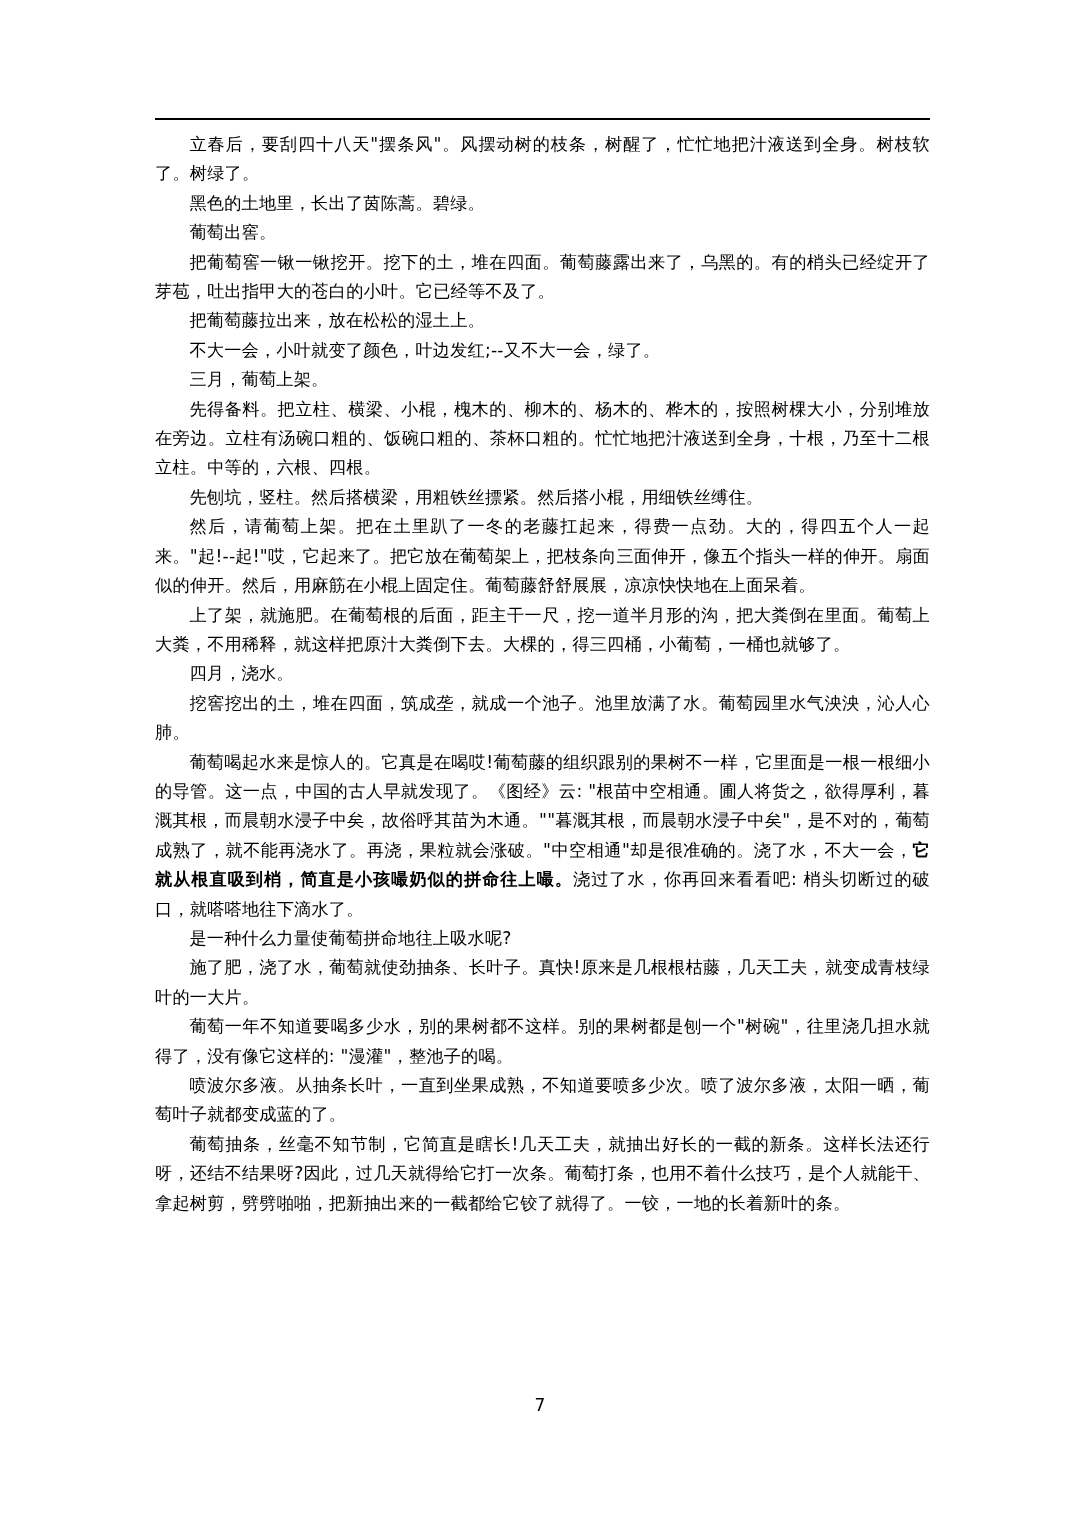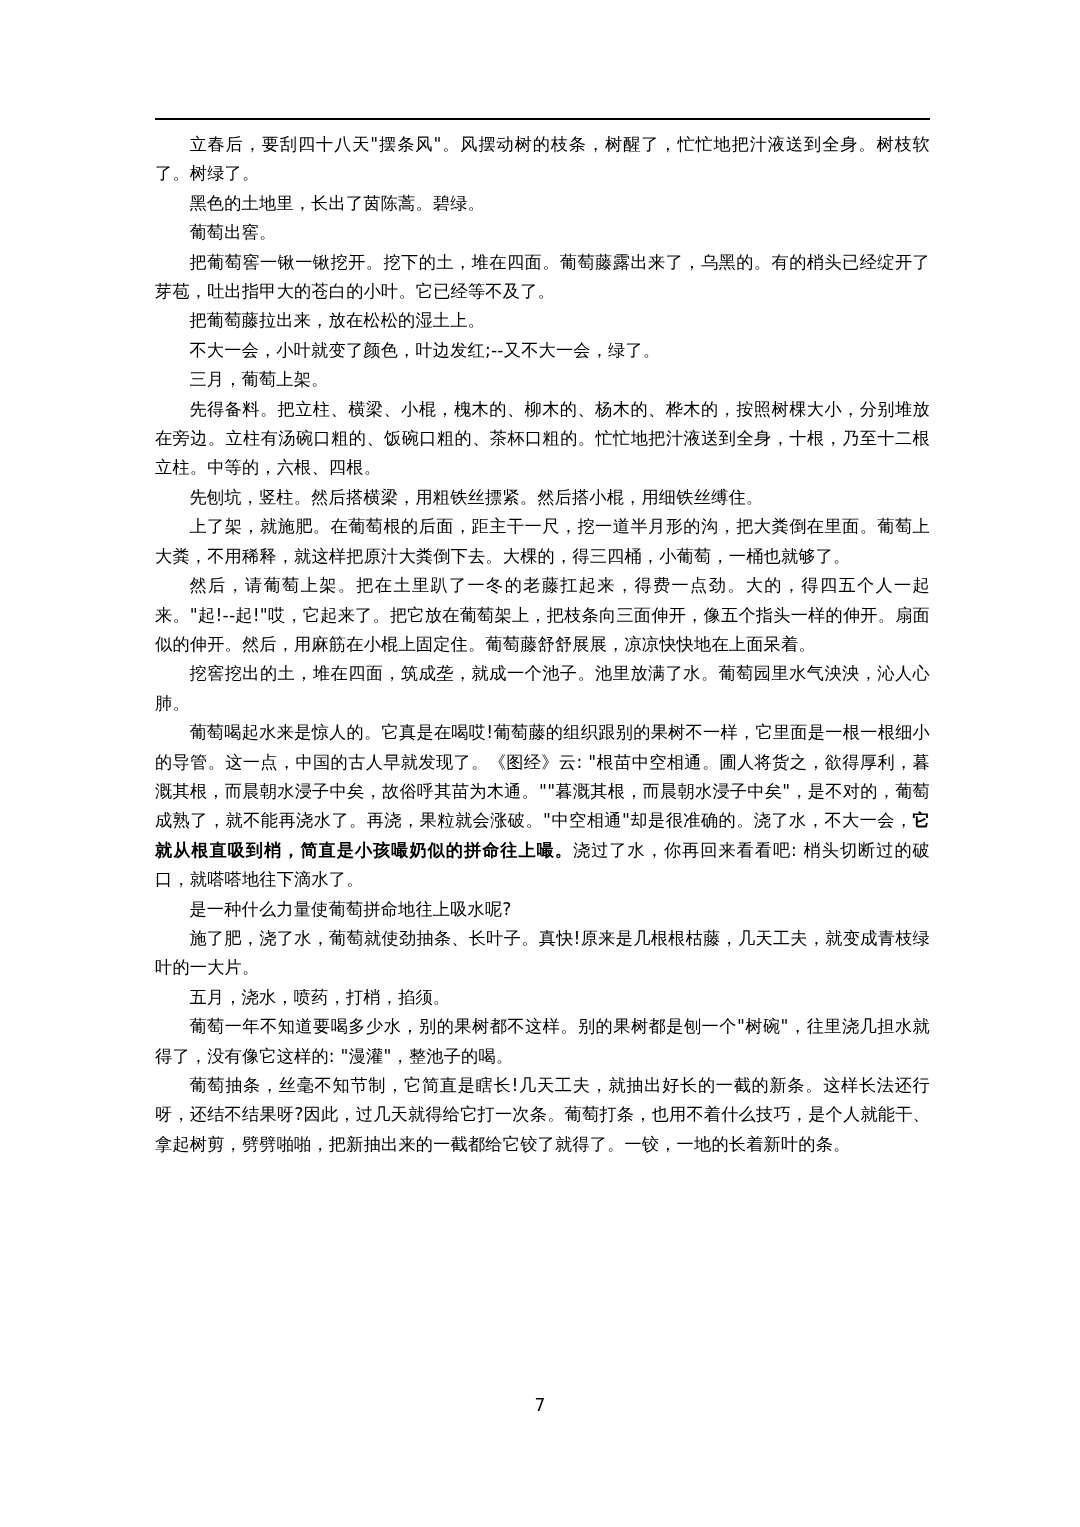--- a/index.html
+++ b/index.html
@@ -62,27 +62,28 @@
 
     <p class="para">立春后，要刮四十八天"摆条风"。风摆动树的枝条，树醒了，忙忙地把汁液送到全身。树枝软了。树绿了。</p>
     <p class="para">黑色的土地里，长出了茵陈蒿。碧绿。</p>
     <p class="para">葡萄出窖。</p>
     <p class="para">把葡萄窖一锹一锹挖开。挖下的土，堆在四面。葡萄藤露出来了，乌黑的。有的梢头已经绽开了芽苞，吐出指甲大的苍白的小叶。它已经等不及了。</p>
     <p class="para">把葡萄藤拉出来，放在松松的湿土上。</p>
     <p class="para">不大一会，小叶就变了颜色，叶边发红;--又不大一会，绿了。</p>
     <p class="para">三月，葡萄上架。</p>
     <p class="para">先得备料。把立柱、横梁、小棍，槐木的、柳木的、杨木的、桦木的，按照树棵大小，分别堆放在旁边。立柱有汤碗口粗的、饭碗口粗的、茶杯口粗的。忙忙地把汁液送到全身，十根，乃至十二根立柱。中等的，六根、四根。</p>
     <p class="para">先刨坑，竖柱。然后搭横梁，用粗铁丝摽紧。然后搭小棍，用细铁丝缚住。</p>
+    <p class="para">然后，请葡萄上架。把在土里趴了一冬的老藤扛起来，得费一点劲。大的，得四五个人一起来。"起!--起!"哎，它起来了。把它放在葡萄架上，把枝条向三面伸开，像五个指头一样的伸开。扇面似的伸开。然后，用麻筋在小棍上固定住。葡萄藤舒舒展展，凉凉快快地在上面呆着。</p>
     <p class="para">上了架，就施肥。在葡萄根的后面，距主干一尺，挖一道半月形的沟，把大粪倒在里面。葡萄上大粪，不用稀释，就这样把原汁大粪倒下去。大棵的，得三四桶，小葡萄，一桶也就够了。</p>
-    <p class="para">然后，请葡萄上架。把在土里趴了一冬的老藤扛起来，得费一点劲。大的，得四五个人一起来。"起!--起!"哎，它起来了。把它放在葡萄架上，把枝条向三面伸开，像五个指头一样的伸开。扇面似的伸开。然后，用麻筋在小棍上固定住。葡萄藤舒舒展展，凉凉快快地在上面呆着。</p>
+    <p class="para">四月，浇水。</p>
     <p class="para">挖窖挖出的土，堆在四面，筑成垄，就成一个池子。池里放满了水。葡萄园里水气泱泱，沁人心肺。</p>
 
     <p class="para"><span>葡萄喝起水来是惊人的。它真是在喝哎!葡萄藤的组织跟别的果树不一样，它里面是一根一根细小的导管。这一点，中国的古人早就发现了。《图经》云: "根苗中空相通。圃人将货之，欲得厚利，暮溉其根，而晨朝水浸子中矣，故俗呼其苗为木通。""暮溉其根，而晨朝水浸子中矣"，是不对的，葡萄成熟了，就不能再浇水了。再浇，果粒就会涨破。"中空相通"却是很准确的。浇了水，不大一会，</span><span class="bold">它就从根直吸到梢，简直是小孩嘬奶似的拼命往上嘬。</span><span>浇过了水，你再回来看看吧: 梢头切断过的破口，就嗒嗒地往下滴水了。</span></p>
 
     <p class="para">是一种什么力量使葡萄拼命地往上吸水呢?</p>
     <p class="para">施了肥，浇了水，葡萄就使劲抽条、长叶子。真快!原来是几根根枯藤，几天工夫，就变成青枝绿叶的一大片。</p>
-    <p class="para">五月，浇水，喷药，打梢，掐须。</p>
     <p class="para">葡萄一年不知道要喝多少水，别的果树都不这样。别的果树都是刨一个"树碗"，往里浇几担水就得了，没有像它这样的: "漫灌"，整池子的喝。</p>
+    <p class="para">喷波尔多液。从抽条长叶，一直到坐果成熟，不知道要喷多少次。喷了波尔多液，太阳一晒，葡萄叶子就都变成蓝的了。</p>
     <p class="para">葡萄抽条，丝毫不知节制，它简直是瞎长!几天工夫，就抽出好长的一截的新条。这样长法还行呀，还结不结果呀?因此，过几天就得给它打一次条。葡萄打条，也用不着什么技巧，是个人就能干、拿起树剪，劈劈啪啪，把新抽出来的一截都给它铰了就得了。一铰，一地的长着新叶的条。</p>
   </div>
 
   <div class="page-number">7</div>
 </div>
 
 </body></html>

